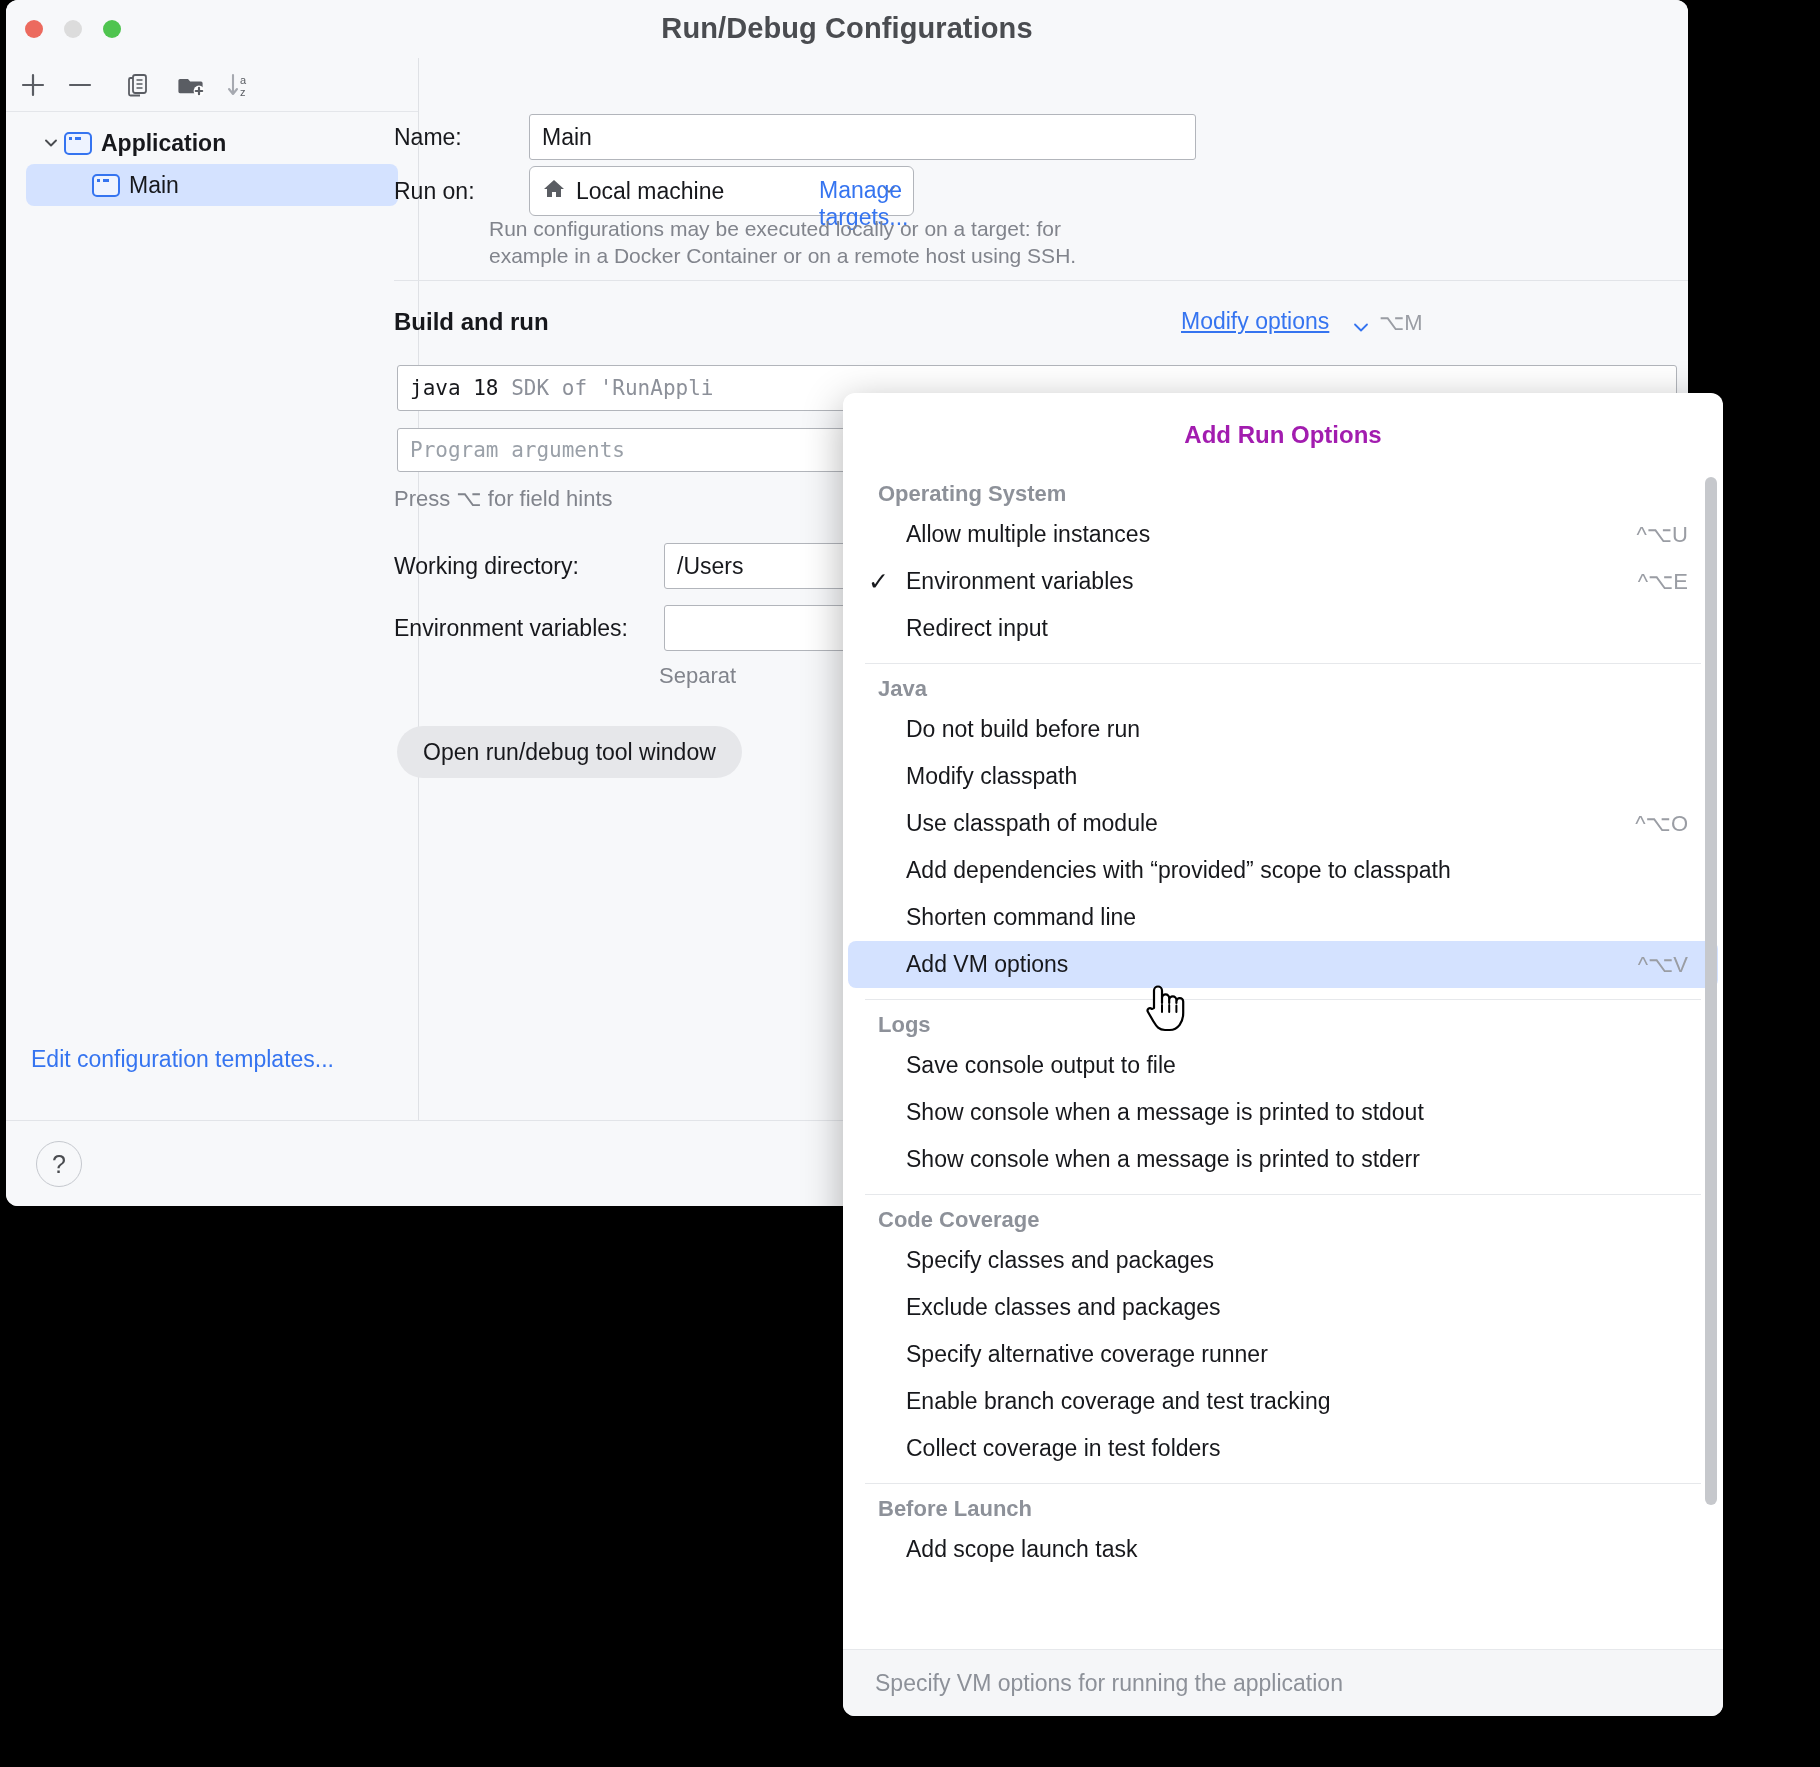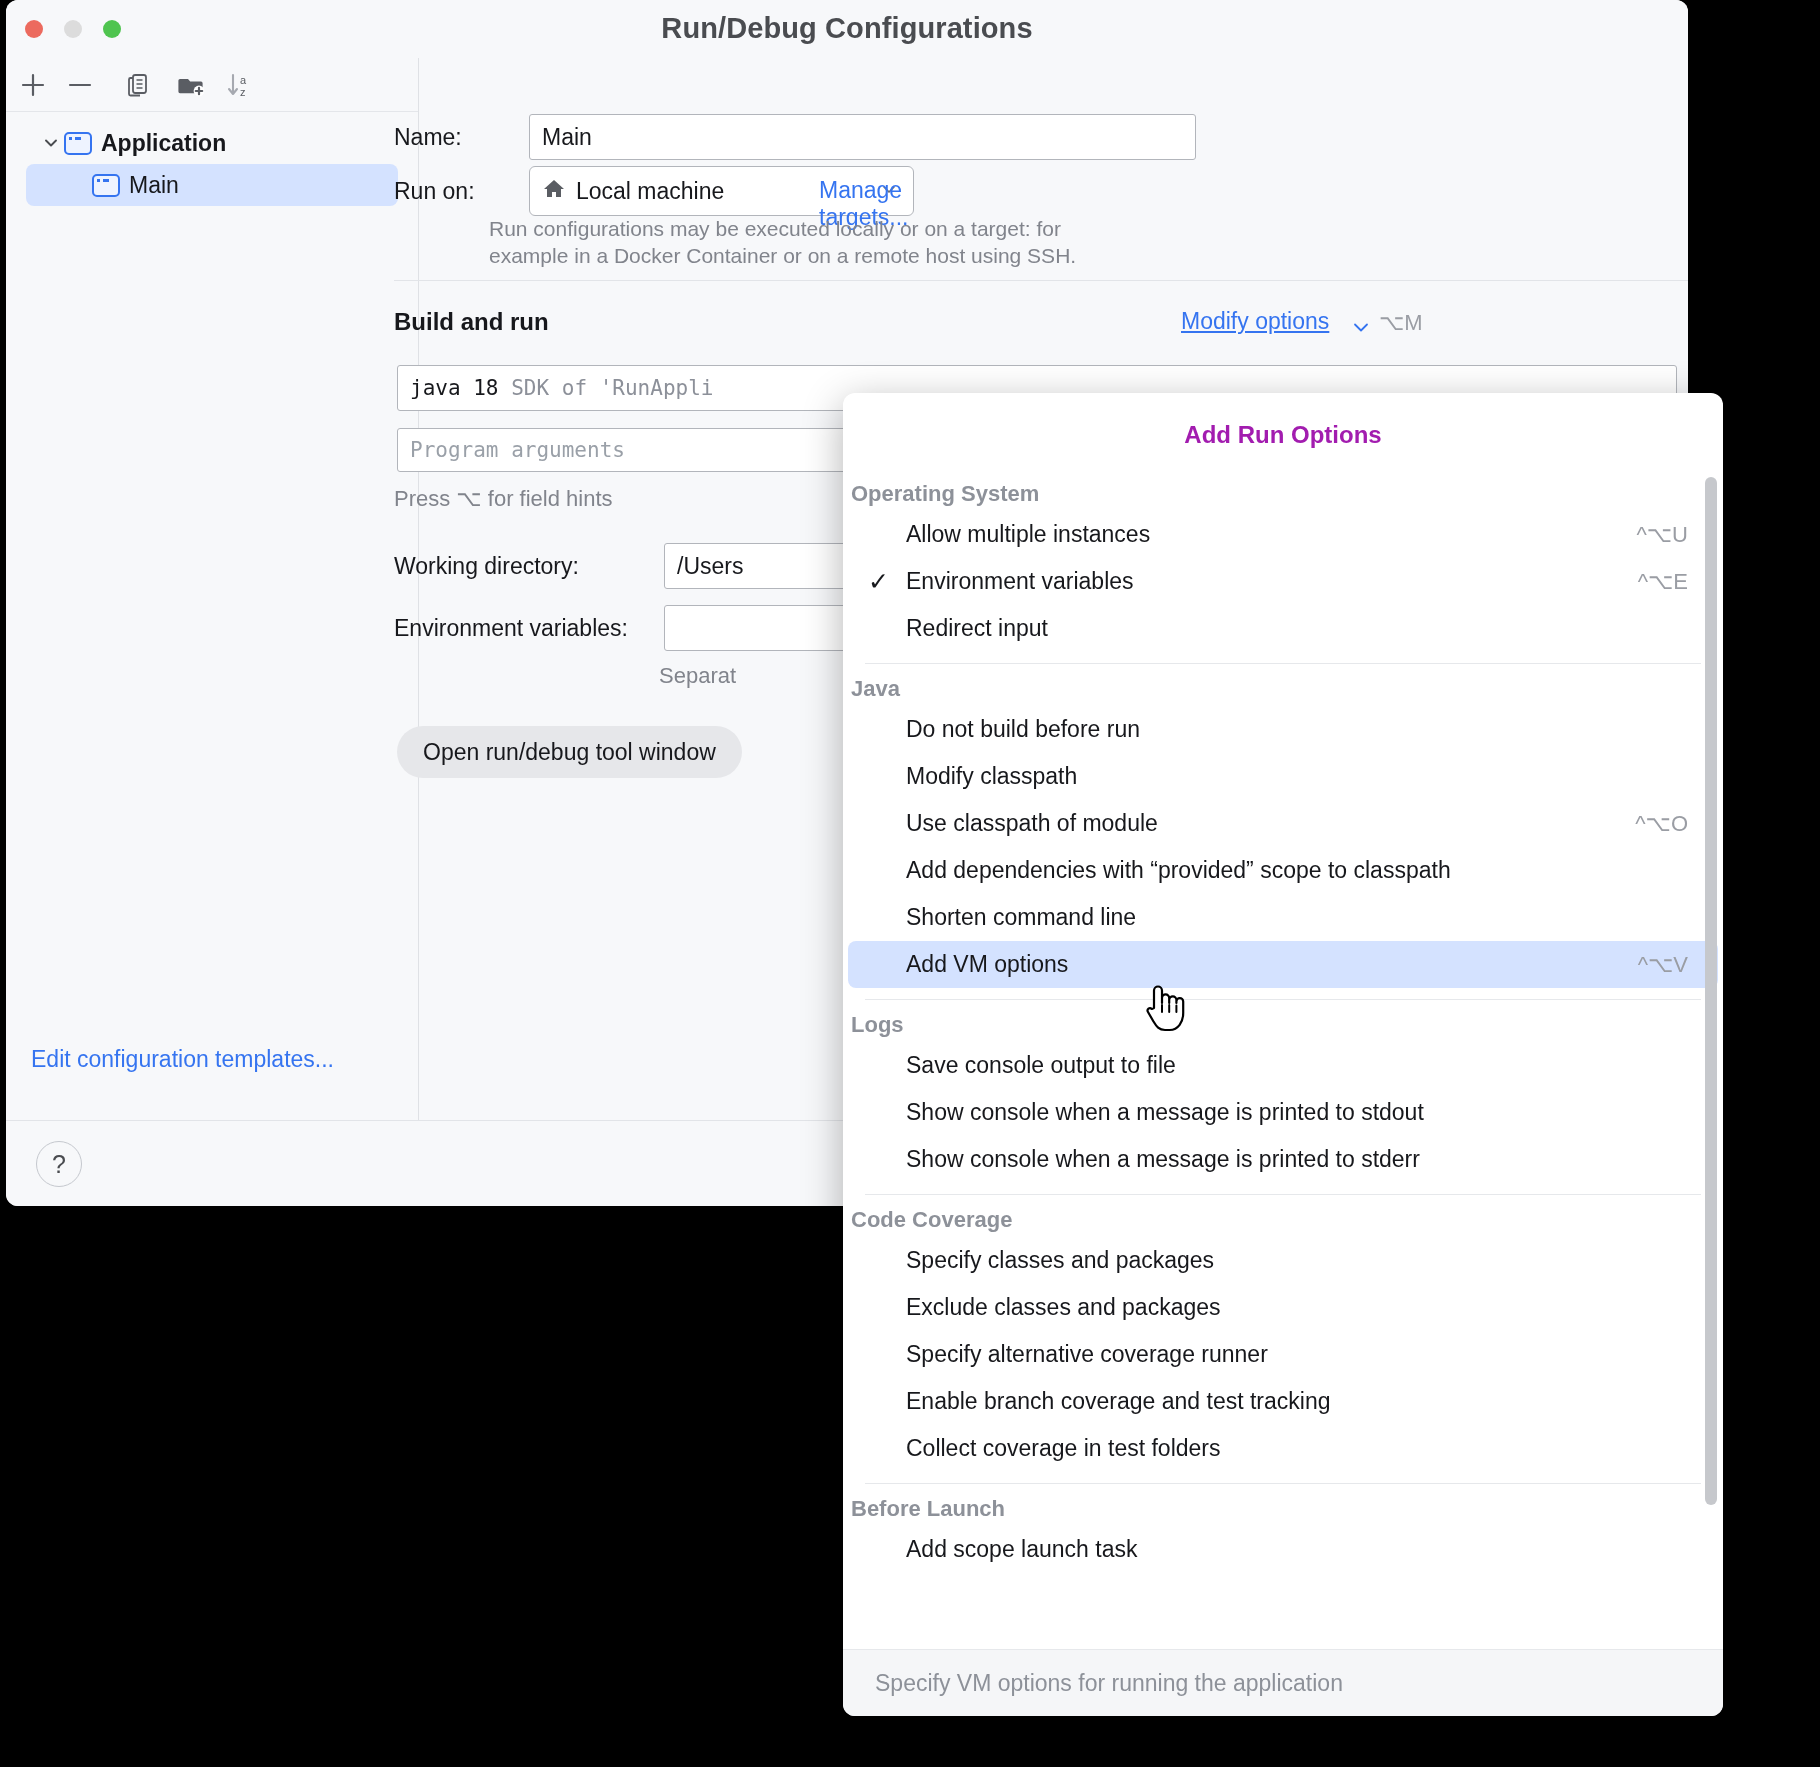--- a/index.html
+++ b/index.html
@@ -331,21 +331,21 @@
     position: absolute;
     left: 0; right: 0;
     top: 78px;
     bottom: 67px;
     overflow: hidden;
   }
   .grp-title {
     font-size: 22px;
     font-weight: bold;
     color: #8d9199;
-    padding: 10px 0 4px 8px;
+    padding: 10px 0 4px 35px;
   }
   .opt-row {
     position: relative;
     height: 47px;
     margin: 0 5px;
     display: flex;
     align-items: center;
     border-radius: 8px;
   }
   .opt-row.highlight { background: #d4e2ff; }

